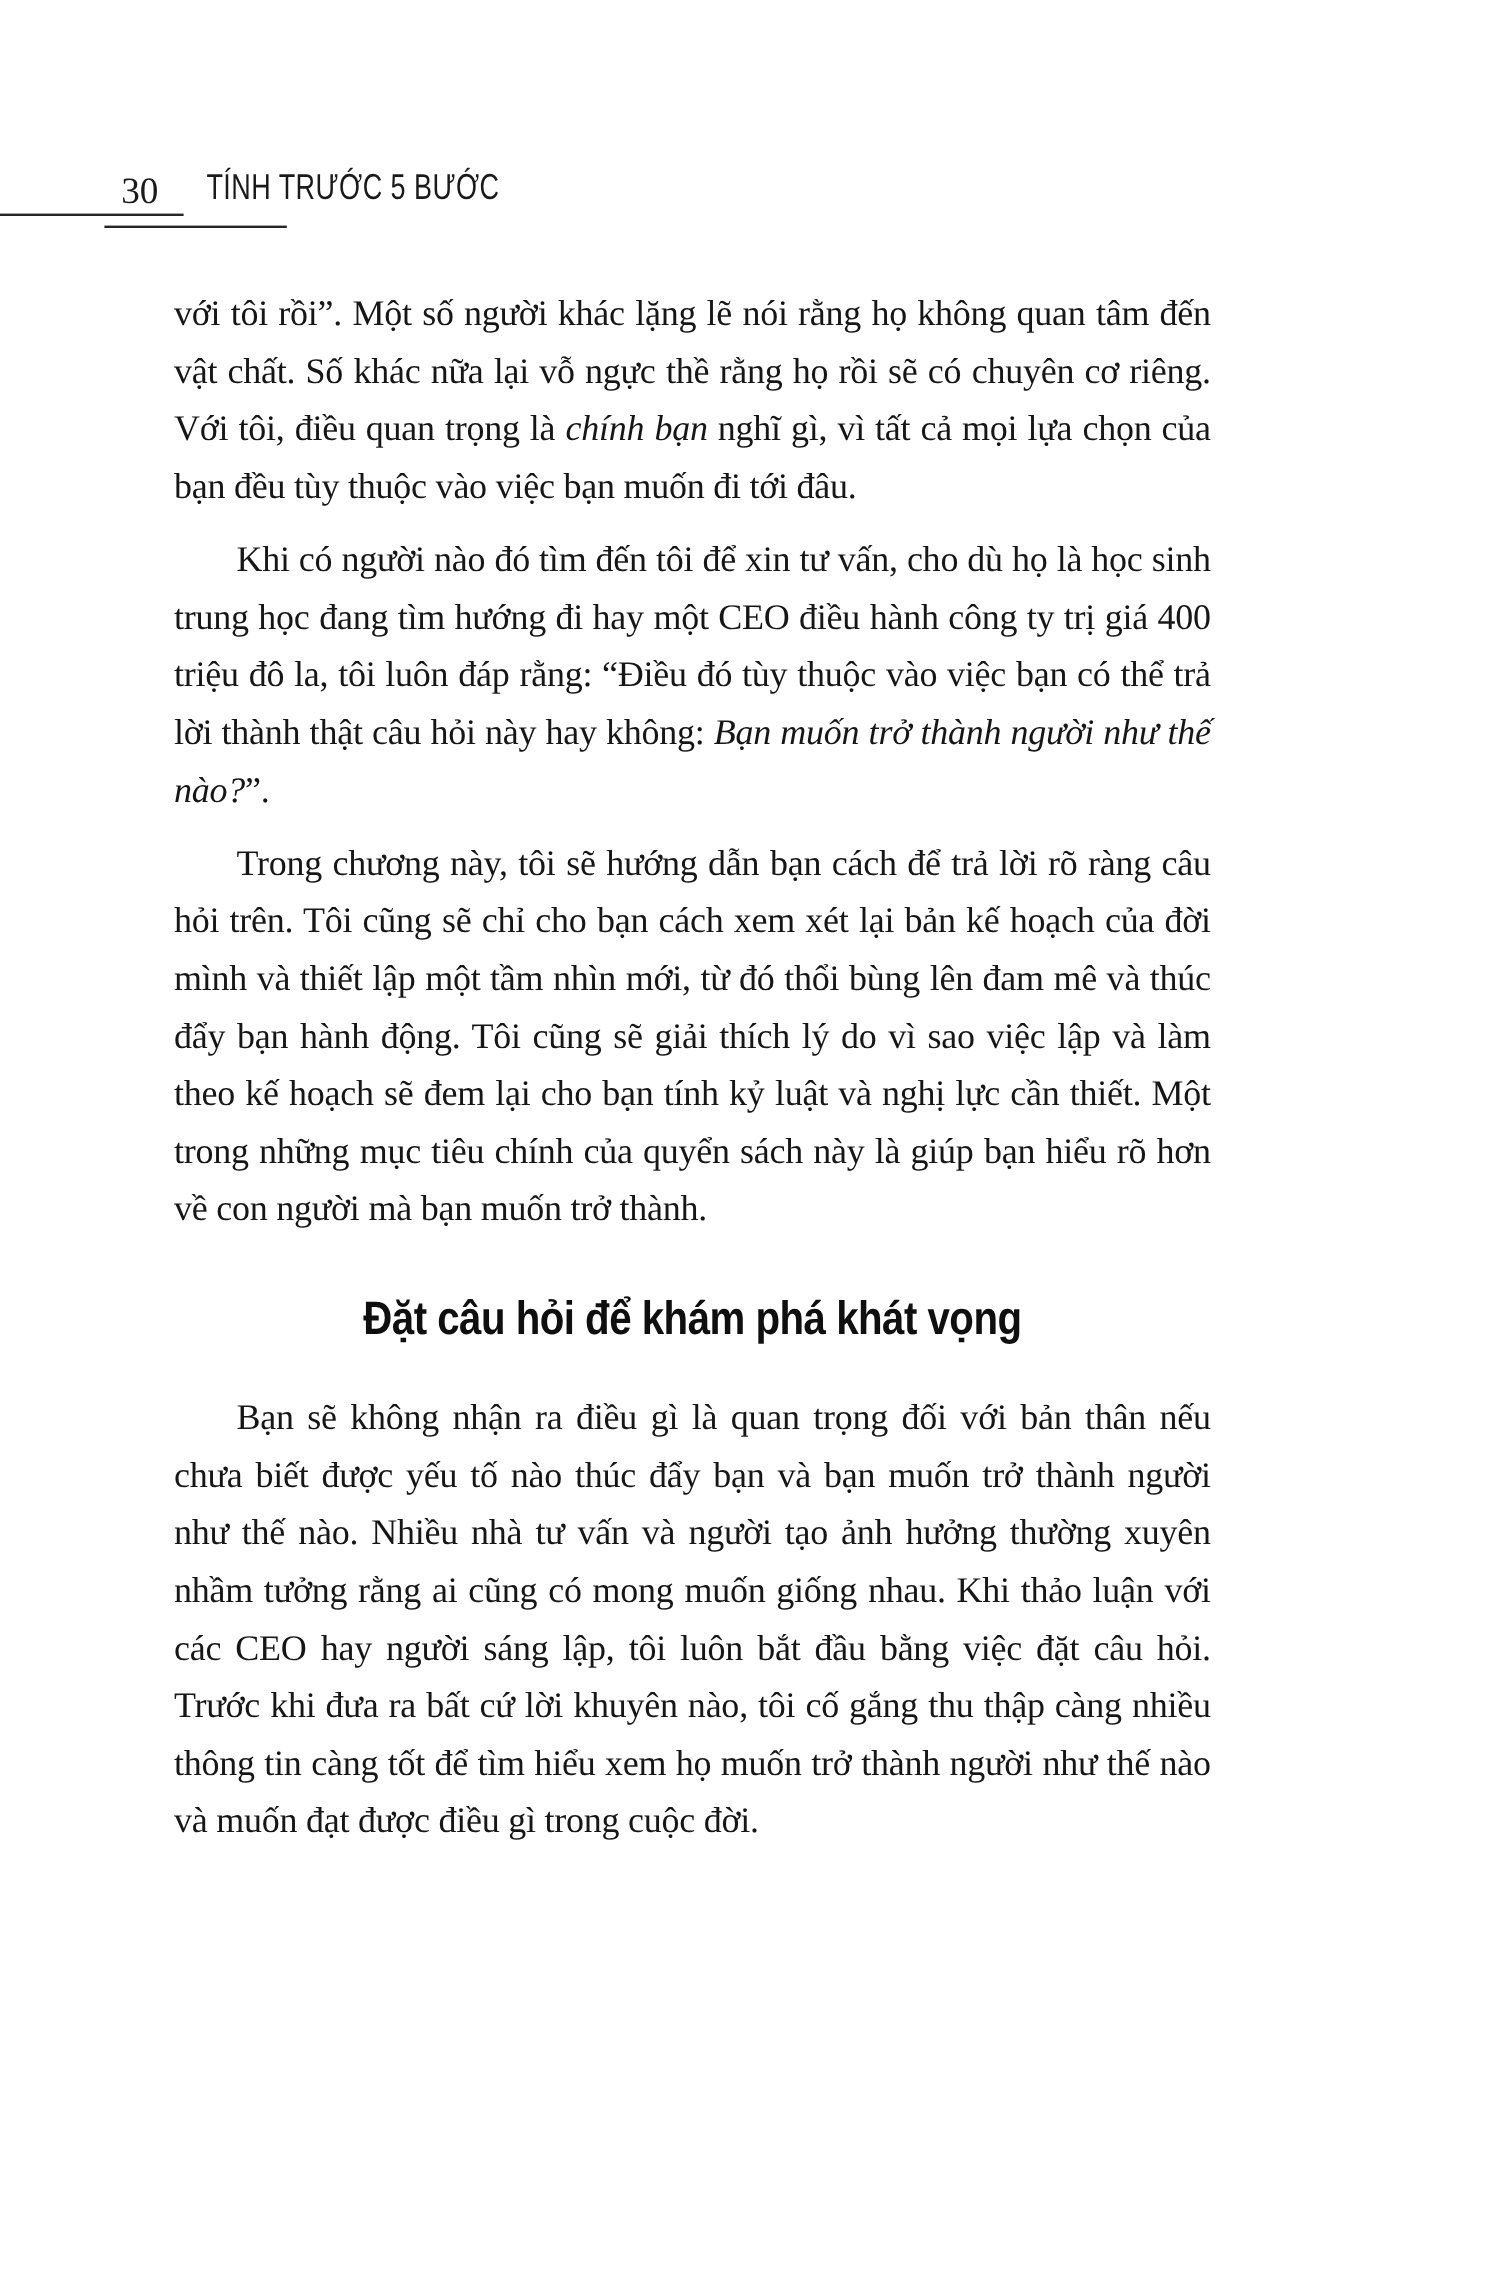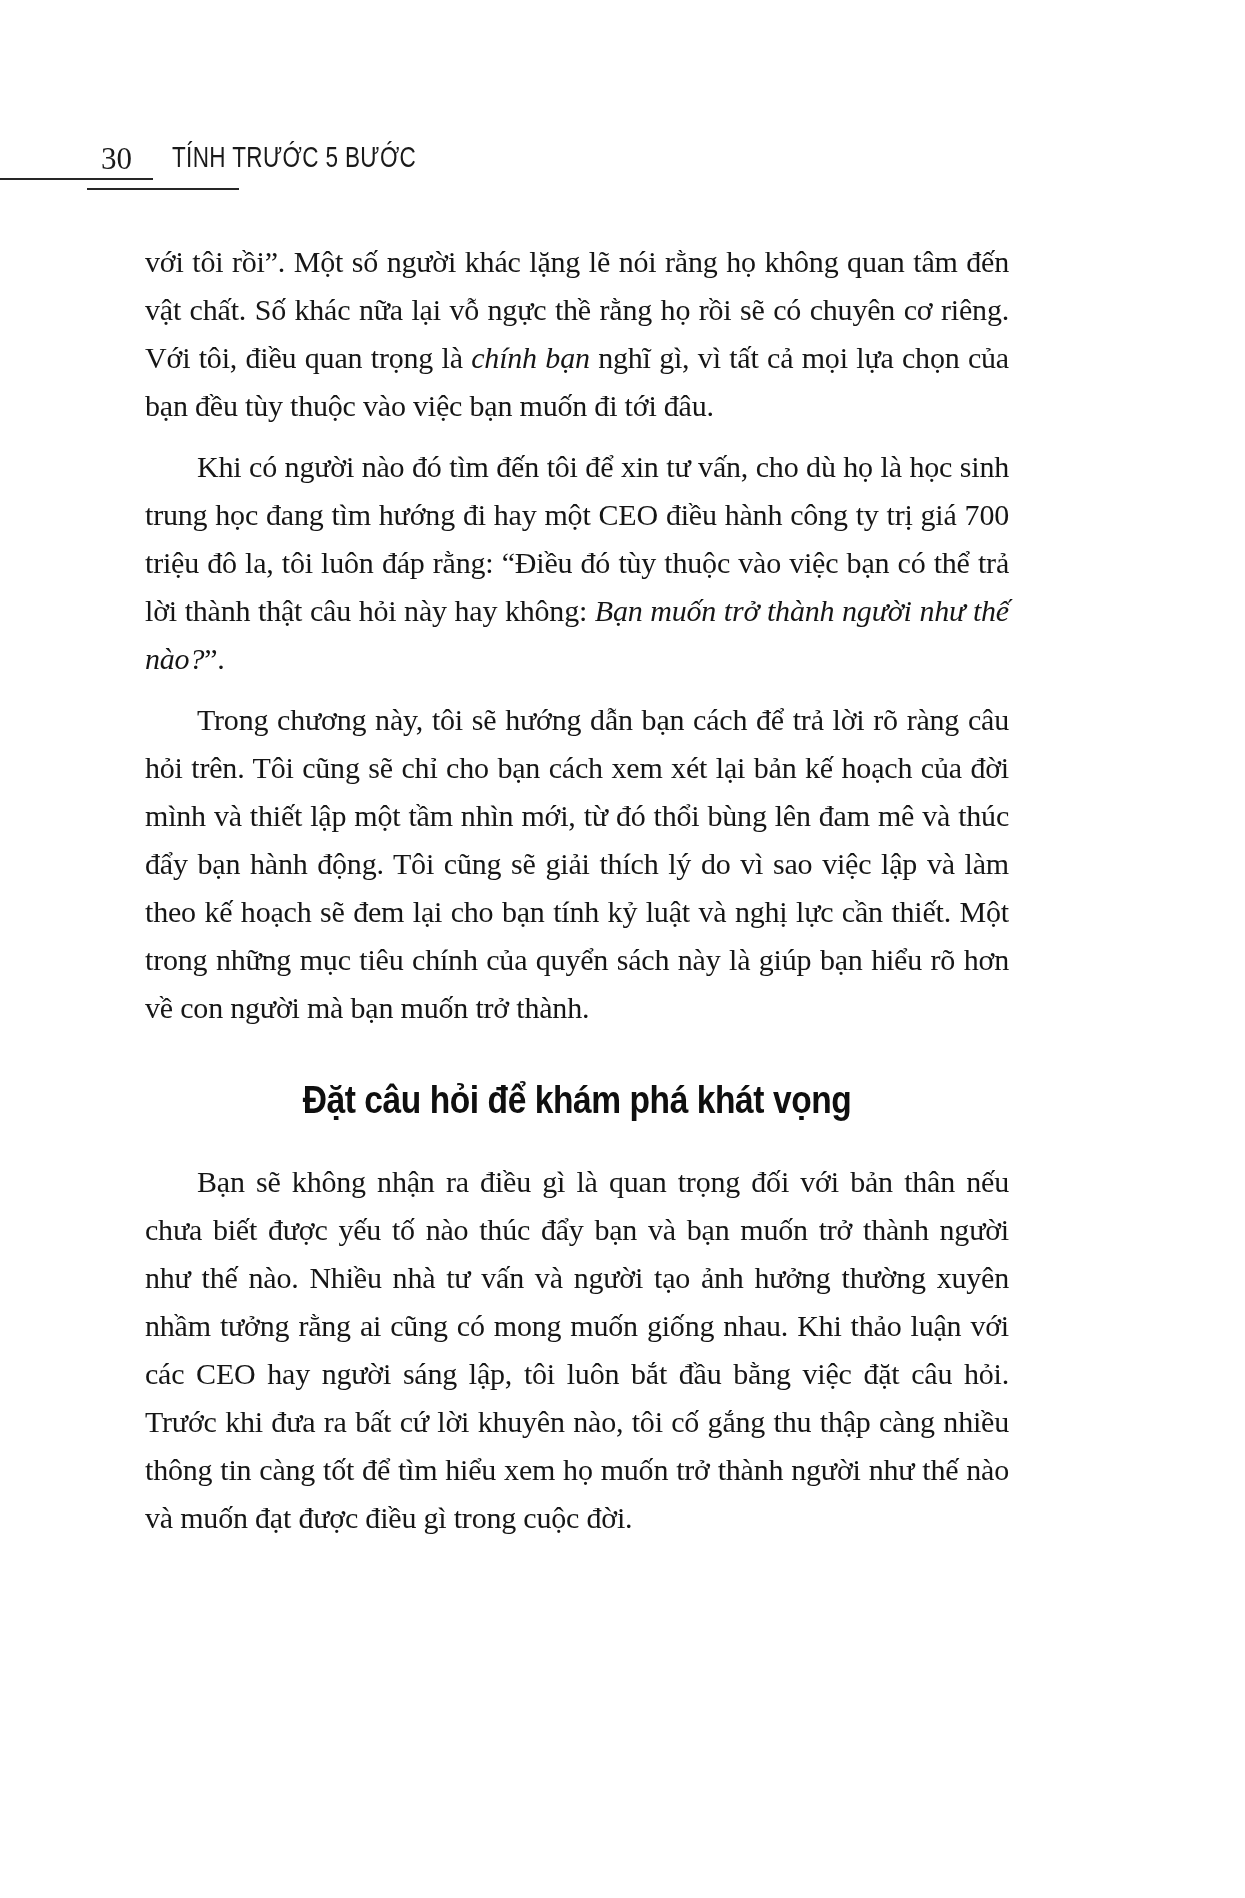--- a/index.html
+++ b/index.html
@@ -100,21 +100,21 @@
     <span class="pagenum">30</span>
     <span class="booktitle">TÍNH TRƯỚC 5 BƯỚC</span>
     <div class="rule rule1"></div>
     <div class="rule rule2"></div>
   </div>
 
   <div class="bodytext">
 
     <p class="noindent"><span>với tôi rồi”. Một số người khác lặng lẽ nói rằng họ không quan tâm đến vật chất. Số khác nữa lại vỗ ngực thề rằng họ rồi sẽ có chuyên cơ riêng. Với tôi, điều quan trọng là </span><em>chính bạn</em><span> nghĩ gì, vì tất cả mọi lựa chọn của bạn đều tùy thuộc vào việc bạn muốn đi tới đâu.</span></p>
 
-    <p><span>Khi có người nào đó tìm đến tôi để xin tư vấn, cho dù họ là học sinh trung học đang tìm hướng đi hay một CEO điều hành công ty trị giá 700 triệu đô la, tôi luôn đáp rằng: “Điều đó tùy thuộc vào việc bạn có thể trả lời thành thật câu hỏi này hay không: </span><em>Bạn muốn trở thành người như thế nào?</em><span>”.</span></p>
+    <p><span>Khi có người nào đó tìm đến tôi để xin tư vấn, cho dù họ là học sinh trung học đang tìm hướng đi hay một CEO điều hành công ty trị giá 400 triệu đô la, tôi luôn đáp rằng: “Điều đó tùy thuộc vào việc bạn có thể trả lời thành thật câu hỏi này hay không: </span><em>Bạn muốn trở thành người như thế nào?</em><span>”.</span></p>
 
     <p><span>Trong chương này, tôi sẽ hướng dẫn bạn cách để trả lời rõ ràng câu hỏi trên. Tôi cũng sẽ chỉ cho bạn cách xem xét lại bản kế hoạch của đời mình và thiết lập một tầm nhìn mới, từ đó thổi bùng lên đam mê và thúc đẩy bạn hành động. Tôi cũng sẽ giải thích lý do vì sao việc lập và làm theo kế hoạch sẽ đem lại cho bạn tính kỷ luật và nghị lực cần thiết. Một trong những mục tiêu chính của quyển sách này là giúp bạn hiểu rõ hơn về con người mà bạn muốn trở thành.</span></p>
 
     <h2 class="section-heading">Đặt câu hỏi để khám phá khát vọng</h2>
 
     <p><span>Bạn sẽ không nhận ra điều gì là quan trọng đối với bản thân nếu chưa biết được yếu tố nào thúc đẩy bạn và bạn muốn trở thành người như thế nào. Nhiều nhà tư vấn và người tạo ảnh hưởng thường xuyên nhầm tưởng rằng ai cũng có mong muốn giống nhau. Khi thảo luận với các CEO hay người sáng lập, tôi luôn bắt đầu bằng việc đặt câu hỏi. Trước khi đưa ra bất cứ lời khuyên nào, tôi cố gắng thu thập càng nhiều thông tin càng tốt để tìm hiểu xem họ muốn trở thành người như thế nào và muốn đạt được điều gì trong cuộc đời.</span></p>
 
 
   </div>
 

